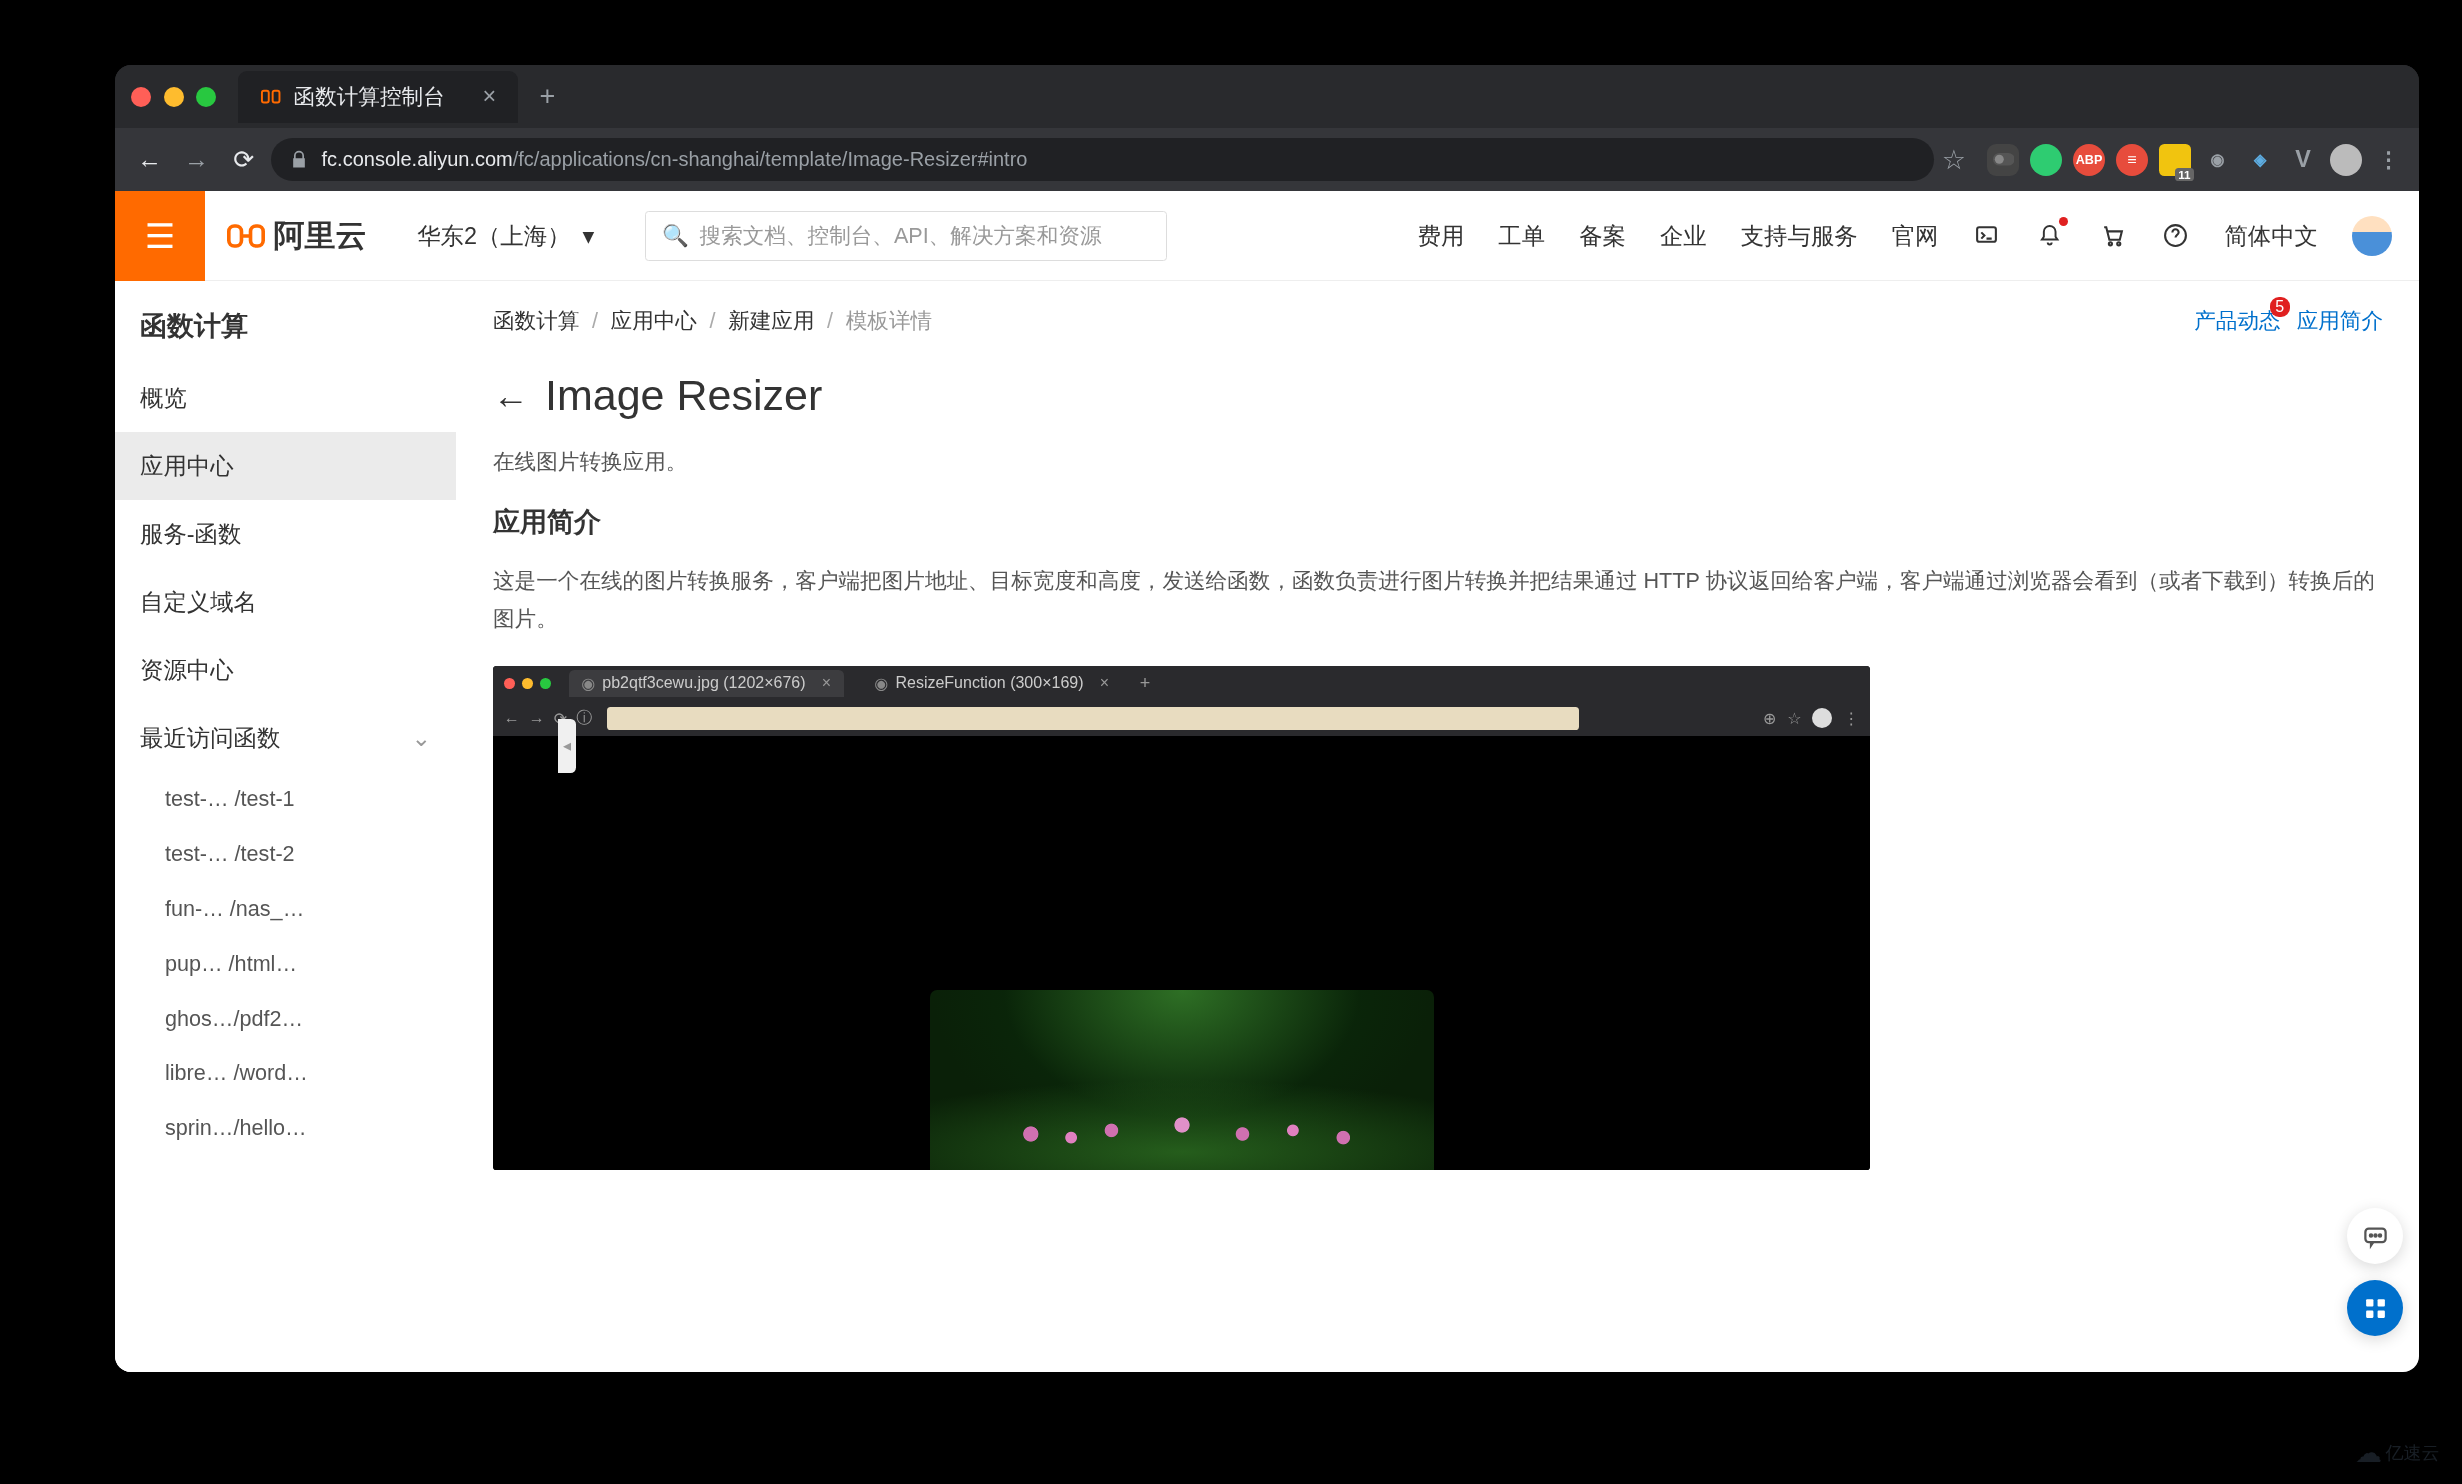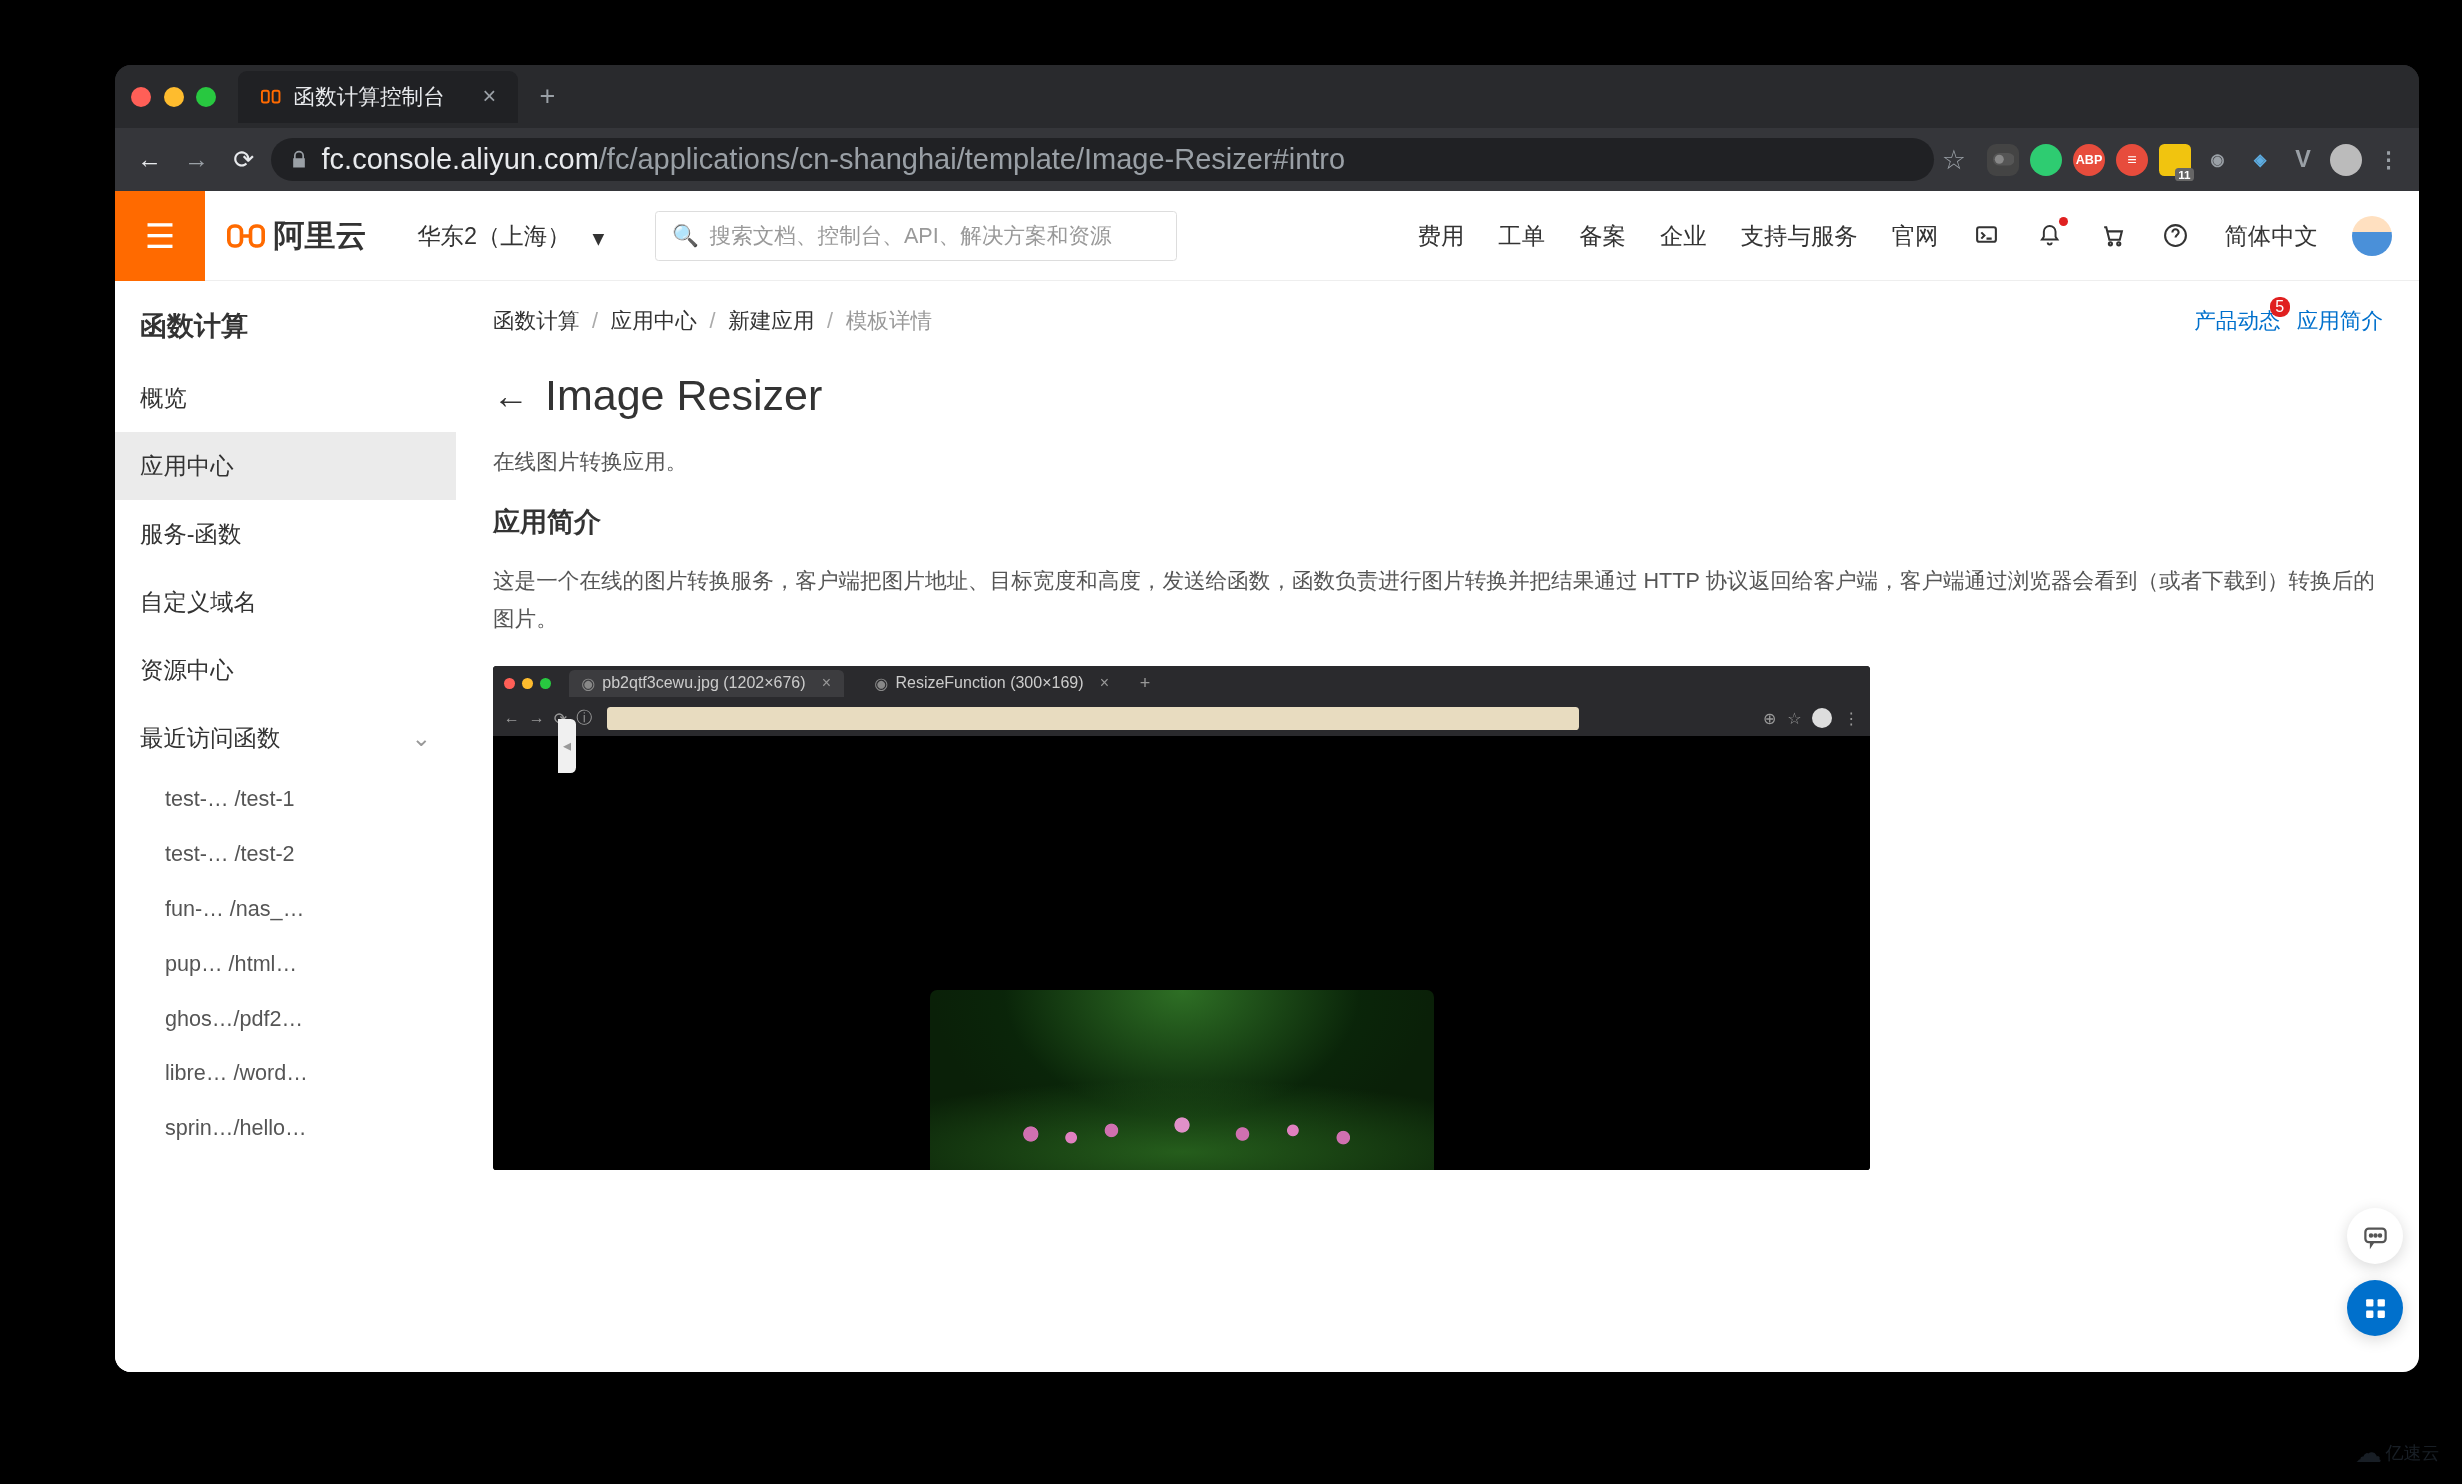--- a/index.html
+++ b/index.html
@@ -14,34 +14,34 @@
 .tl.green { background: #28c840; }
 .tab-bar { display: flex; align-items: center; height: 100%; }
 .tab { display: flex; align-items: center; gap: 10.8px; background: #202124; padding: 0 21.6px; height: 52px; border-radius: 9px 9px 0 0; color: #e8eaed; font-size: 21.6px; margin-right: 3.6px; }
 .tab-favicon { width: 23.4px; height: 23.4px; display: inline-flex; align-items: center; justify-content: center; }
 .tab-favicon svg { width: 23.4px; height: 23.4px; }
 .tab-close { margin-left: 27px; color: #9aa0a6; font-size: 23.4px; cursor: pointer; }
 .new-tab { color: #9aa0a6; font-size: 27px; padding: 0 18px; cursor: pointer; }
 .addr-bar { height: 63px; background: #35363a; display: flex; align-items: center; padding: 0 14.4px; gap: 7.2px; }
 .nav-btn { width: 40px; height: 40px; display: flex; align-items: center; justify-content: center; color: #9aa0a6; font-size: 25px; cursor: pointer; }
 .nav-btn.enabled { color: #e8eaed; }
-.addr-field { flex: 1; height: 43px; background: #202124; border-radius: 21.6px; display: flex; align-items: center; padding: 0 18px; color: #9aa0a6; font-size: 29px; }
+.addr-field { flex: 1; height: 43px; background: #202124; border-radius: 21.6px; display: flex; align-items: center; padding: 0 18px; color: #9aa0a6; font-size: 20px; }
 .addr-lock { width: 20px; height: 20px; margin-right: 12.6px; }
 .addr-text { color: #9aa0a6; }
 .addr-domain { color: #e8eaed; }
 .ext-icons { display: flex; align-items: center; gap: 10.8px; margin-left: 14.4px; }
 .ext-icon { width: 32px; height: 32px; border-radius: 5.4px; display: flex; align-items: center; justify-content: center; font-size: 16px; color: #fff; font-weight: bold; position: relative; }
 .ext-star { color: #9aa0a6; font-size: 27px; }
 .content { flex: 1; background: #fff; display: flex; flex-direction: column; overflow: hidden; }
 .console-header { height: 90px; background: #fff; border-bottom: 0.9px solid #eee; display: flex; align-items: center; }
 .hamburger { width: 90px; height: 90px; background: #ff6a00; display: flex; align-items: center; justify-content: center; color: #fff; font-size: 34px; }
 .logo { display: flex; align-items: center; gap: 9px; padding: 0 21.6px; font-size: 31px; font-weight: bold; color: #ff6a00; }
 .logo-icon { width: 38px; height: 38px; display: inline-flex; }
 .logo-text { color: #333; }
-.region { padding: 0 29px; color: #333; font-size: 23.4px; display: flex; align-items: flex-end; gap: 22px; cursor: pointer; }
+.region { padding: 0 29px; color: #333; font-size: 23.4px; display: flex; align-items: center; gap: 12px; cursor: pointer; }
 .search-box { flex: 0 0 auto; width: 522px; height: 50px; border: 0.9px solid #ddd; border-radius: 3.6px; display: flex; align-items: center; padding: 0 16px; margin: 0 21.6px; color: #999; font-size: 21.6px; gap: 10.8px; }
 .top-nav { display: flex; align-items: center; gap: 34px; margin-left: auto; padding-right: 27px; }
 .top-nav-item { color: #333; font-size: 23.4px; cursor: pointer; position: relative; }
 .top-nav-icon { display: inline-flex; align-items: center; justify-content: center; width: 29px; height: 29px; }
 .avatar-circle { width: 40px; height: 40px; border-radius: 50%; background: linear-gradient(180deg, #ffe0c0 40%, #4a90d9 40%); display: inline-block; }
 .main-body { flex: 1; display: flex; overflow: hidden; }
 .sidebar { width: 342px; background: #fff; border-right: 0.9px solid transparent; overflow-y: auto; }
 .sidebar-title { font-size: 27px; font-weight: bold; padding: 27px 25px 20px; color: #333; }
 .sidebar-item { padding: 18px 25px; font-size: 23.4px; color: #333; cursor: pointer; }
 .sidebar-item.active { background: #ebebeb; }

